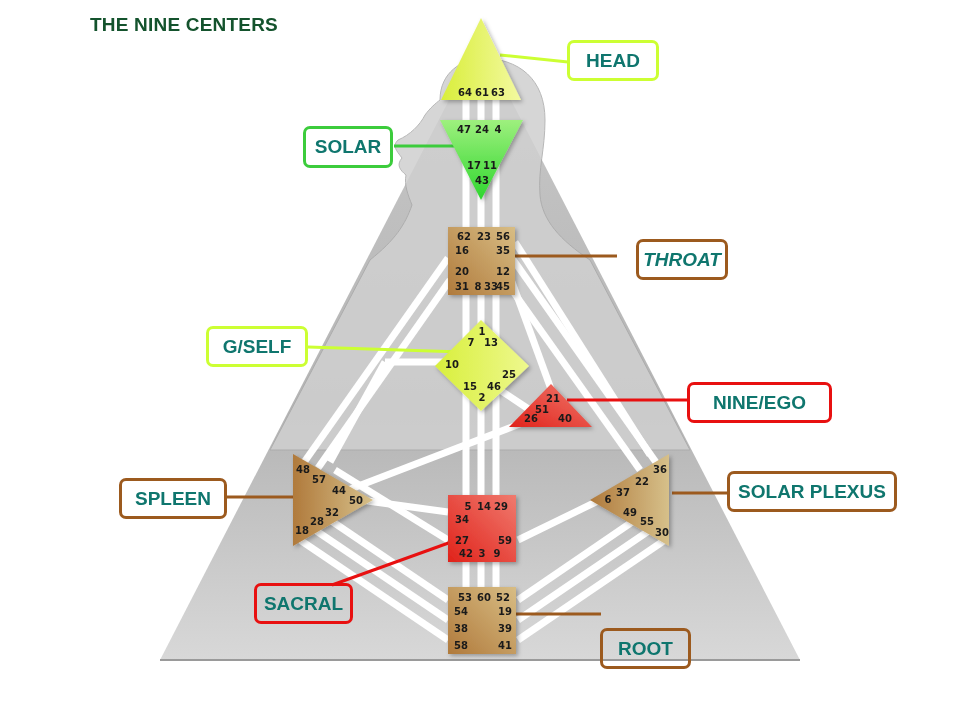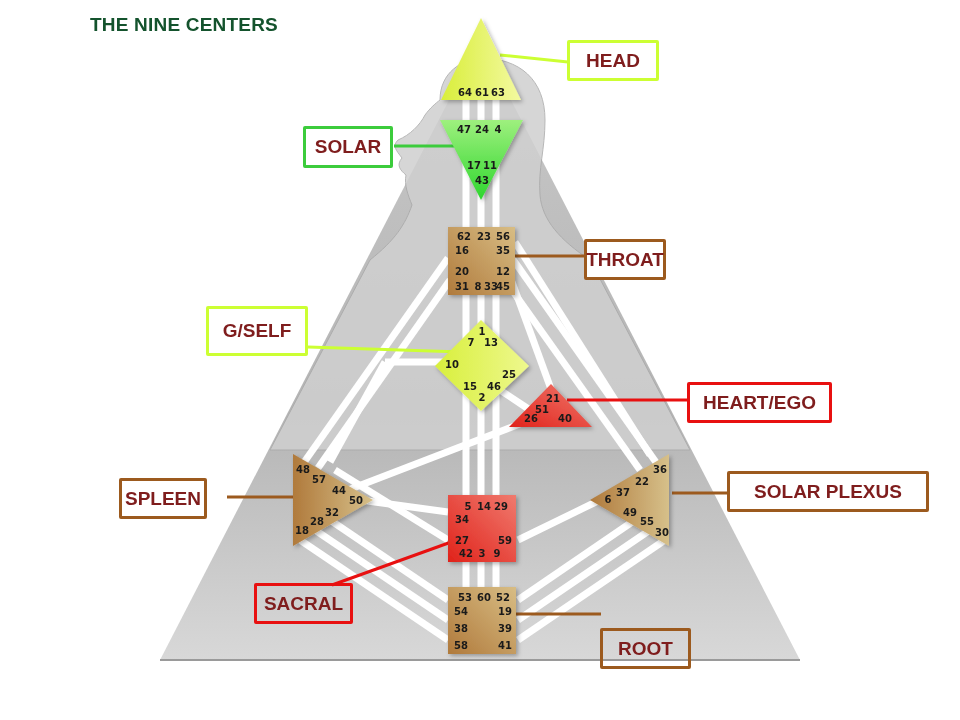--- a/index.html
+++ b/index.html
@@ -1,20 +1,20 @@
 <!DOCTYPE html>
 <html><head>
 <meta charset="utf-8">
 <style>
   html, body { margin:0; padding:0; background:#ffffff; }
   body { width:960px; height:720px; position:relative; overflow:hidden; font-family:"Liberation Sans", sans-serif; }
   #title { position:absolute; left:90px; top:14px; font-size:19px; font-weight:bold; color:#14532d; letter-spacing:0.2px; }
   svg#diagram { position:absolute; left:0; top:0; }
   .num { font-family:"DejaVu Sans", sans-serif; font-weight:bold; font-size:10px; fill:#1a1a1a; }
-  .label-box { position:absolute; background:#ffffff; box-sizing:border-box; border:3px solid; border-radius:2px; display:flex; align-items:center; justify-content:center; font-weight:bold; font-size:19px; color:#7f1d1d; }
+  .label-box { position:absolute; background:#ffffff; box-sizing:border-box; border:3px solid; border-radius:7px; display:flex; align-items:center; justify-content:center; font-weight:bold; font-size:19px; color:#0f766e; }
   .label-box.transparent { background:transparent; }
 </style>
 </head>
 <body>
 
 <div id="title">THE NINE CENTERS</div>
 
 <svg id="diagram" width="960" height="720" viewBox="0 0 960 720">
   <defs>
     <linearGradient id="pyrGrad" x1="0" y1="0" x2="0" y2="1">
@@ -198,19 +198,19 @@
   <text class="num" x="454" y="615">54</text>
   <text class="num" x="512" y="615" text-anchor="end">19</text>
   <text class="num" x="454" y="632">38</text>
   <text class="num" x="512" y="632" text-anchor="end">39</text>
   <text class="num" x="454" y="649">58</text>
   <text class="num" x="512" y="649" text-anchor="end">41</text>
 </svg>
 
 <div class="label-box" style="left:567px; top:40px; width:92px; height:41px; border-color:#ccff33;">HEAD</div>
 <div class="label-box" style="left:303px; top:126px; width:90px; height:42px; border-color:#3ccc3c;">SOLAR</div>
-<div class="label-box" style="left:584px; top:239px; width:82px; height:41px; border-color:#9c5a1e;">THROAT</div>
-<div class="label-box" style="left:206px; top:306px; width:102px; height:50px; border-color:#ccff33;">G/SELF</div>
-<div class="label-box" style="left:687px; top:382px; width:145px; height:41px; border-color:#e81010;">HEART/EGO</div>
-<div class="label-box" style="left:119px; top:478px; width:88px; height:41px; border-color:#9c5a1e;">SPLEEN</div>
-<div class="label-box" style="left:727px; top:471px; width:202px; height:41px; border-color:#9c5a1e;">SOLAR PLEXUS</div>
+<div class="label-box" style="left:636px; top:239px; width:92px; height:41px; border-color:#9c5a1e;font-style:italic;">THROAT</div>
+<div class="label-box" style="left:206px; top:326px; width:102px; height:41px; border-color:#ccff33;">G/SELF</div>
+<div class="label-box" style="left:687px; top:382px; width:145px; height:41px; border-color:#e81010;">NINE/EGO</div>
+<div class="label-box" style="left:119px; top:478px; width:108px; height:41px; border-color:#9c5a1e;">SPLEEN</div>
+<div class="label-box" style="left:727px; top:471px; width:170px; height:41px; border-color:#9c5a1e;">SOLAR PLEXUS</div>
 <div class="label-box transparent" style="left:254px; top:583px; width:99px; height:41px; border-color:#e81010;text-align:right;">SACRAL</div>
 <div class="label-box transparent" style="left:600px; top:628px; width:91px; height:41px; border-color:#9c5a1e;">ROOT</div>
 
 </body></html>

